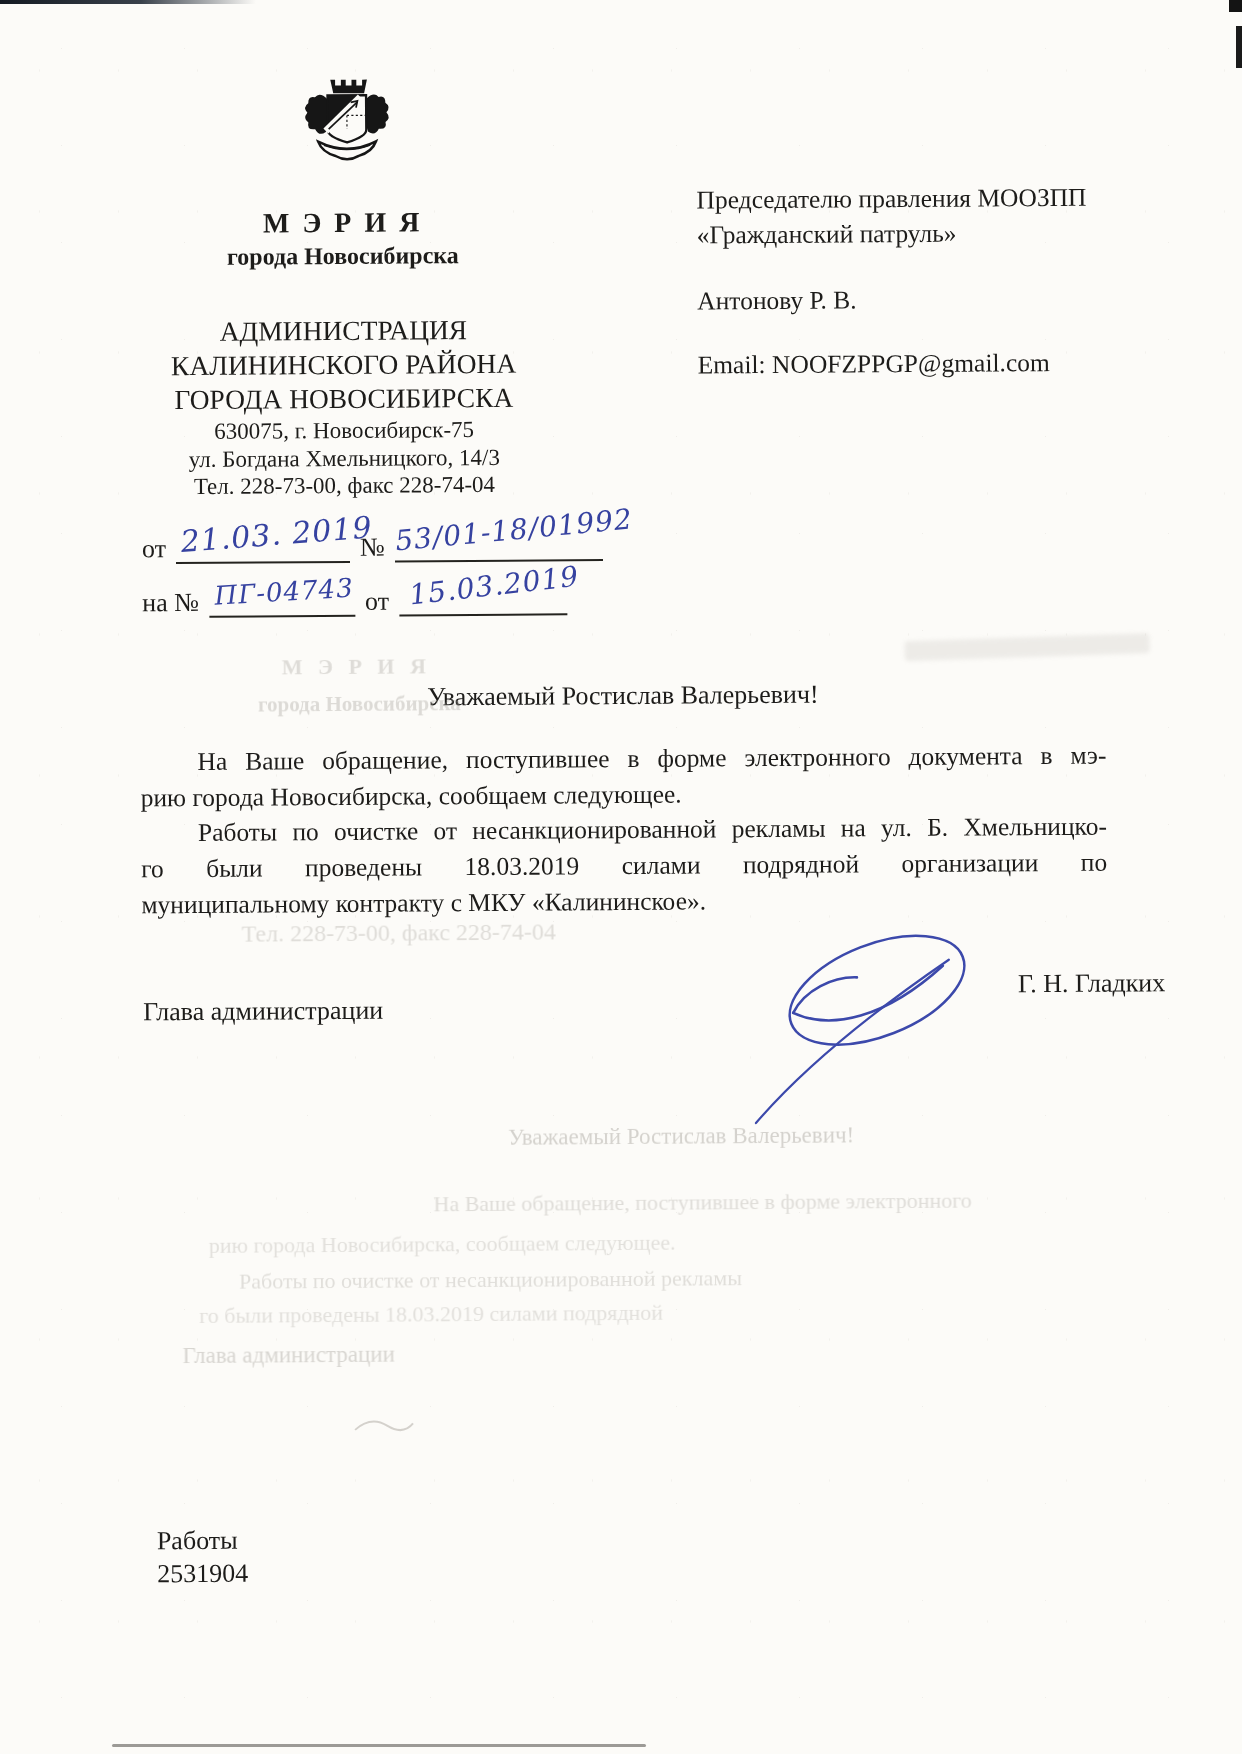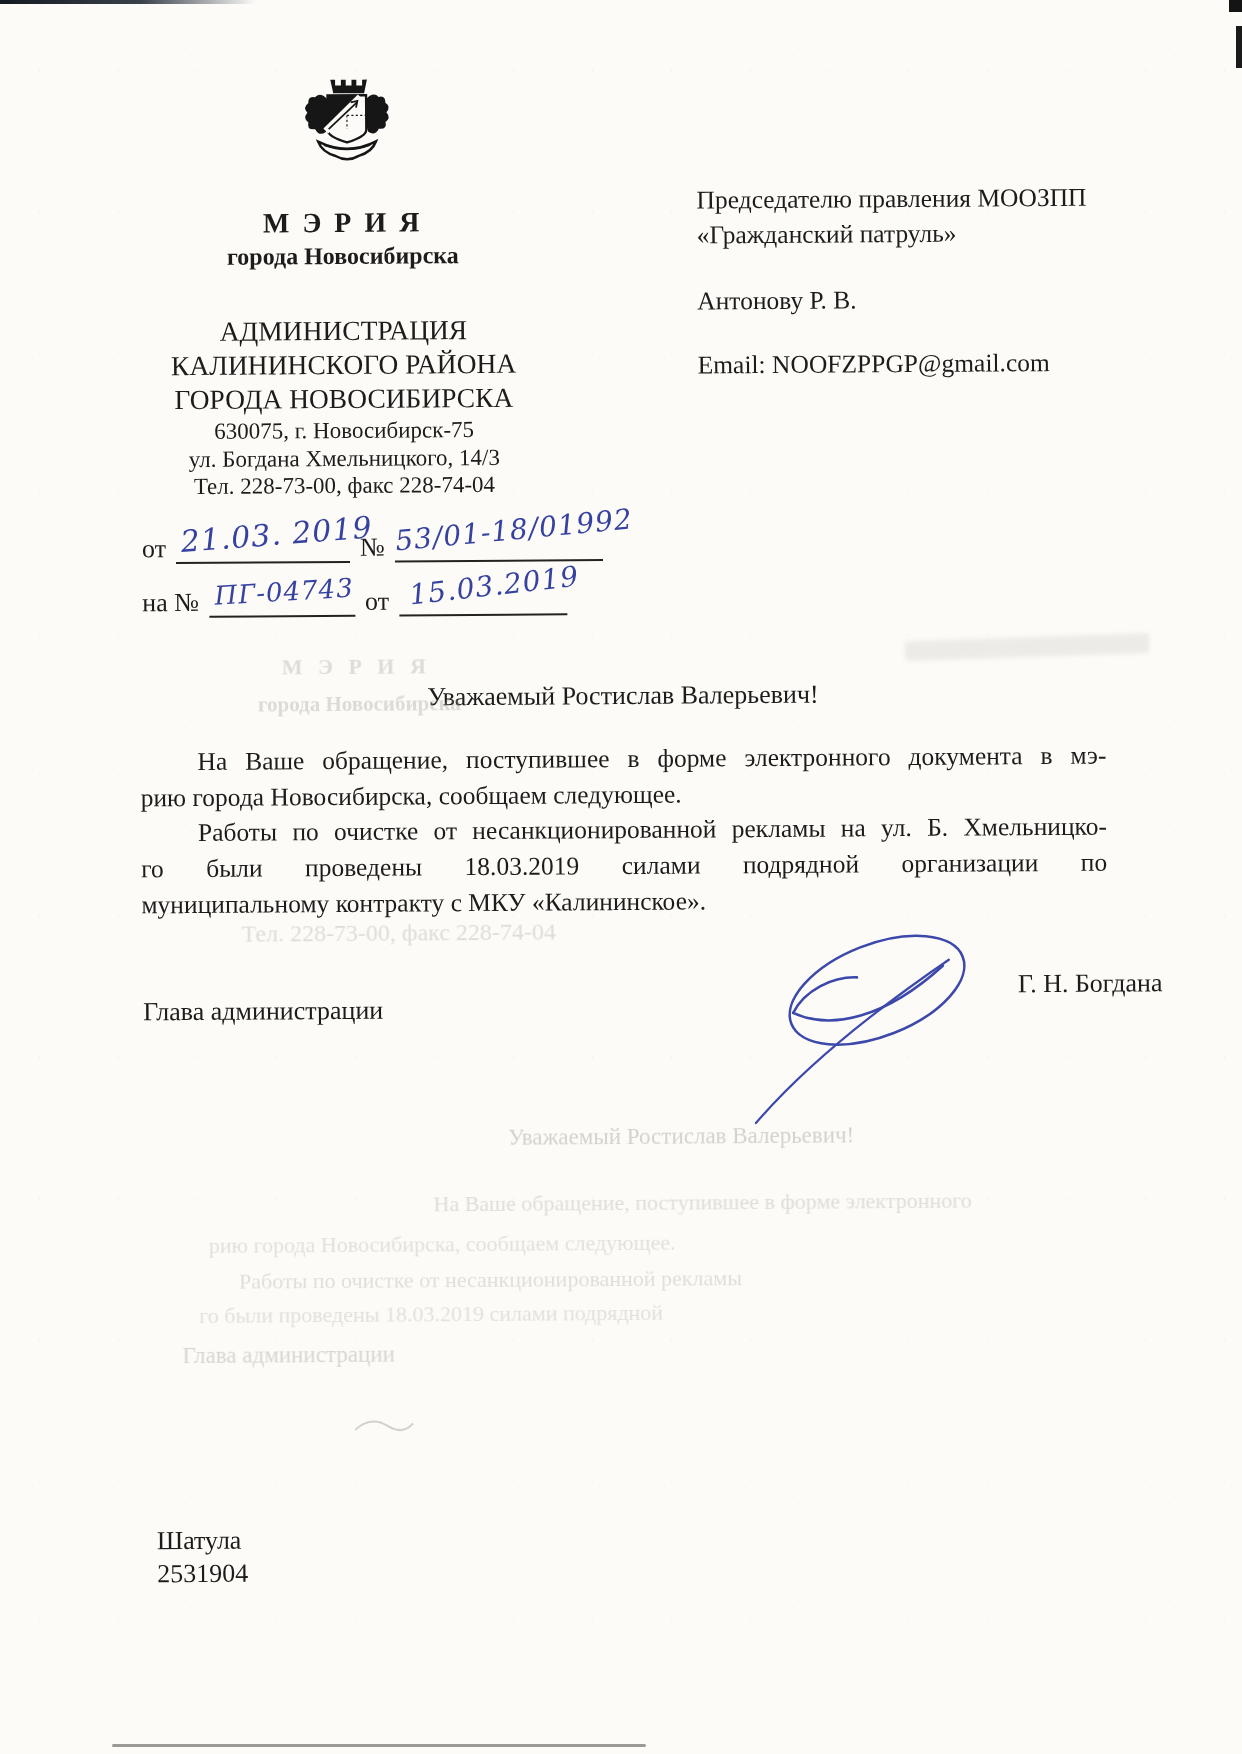--- a/index.html
+++ b/index.html
@@ -162,33 +162,33 @@
 
     <div class="sig-pos">Глава администрации</div>
     <svg class="sig-svg" viewBox="0 0 240 212" aria-hidden="true">
       <g fill="none" stroke="#3c49ab" stroke-width="2.6" stroke-linecap="round">
         <ellipse cx="142" cy="64" rx="92" ry="46" transform="rotate(-21 142 64)"></ellipse>
         <path d="M58 86 C96 104, 150 92, 208 40"></path>
         <path d="M58 86 C70 63, 98 50, 122 51"></path>
         <path d="M20 196 C60 150, 122 96, 214 34" stroke-width="2.2"></path>
       </g>
     </svg>
-    <div class="sig-name">Г. Н. Богдана</div>
+    <div class="sig-name">Г. Н. Гладких</div>
 
     <div class="smudge"></div>
     <div class="ghost g0">М Э Р И Я</div>
     <div class="ghost g1">города Новосибирска</div>
     <div class="ghost g2">Тел. 228-73-00, факс 228-74-04</div>
     <div class="ghost g3">Уважаемый Ростислав Валерьевич!</div>
     <div class="ghost g4">На Ваше обращение, поступившее в форме электронного</div>
     <div class="ghost g5">рию города Новосибирска, сообщаем следующее.</div>
     <div class="ghost g6">Работы по очистке от несанкционированной рекламы</div>
     <div class="ghost g7">го были проведены 18.03.2019 силами подрядной</div>
     <div class="ghost g8">Глава администрации</div>
     <svg class="scribble" viewBox="0 0 64 24" aria-hidden="true">
       <path d="M2 16 Q18 2 34 12 T 60 10" fill="none" stroke="#c7c4be" stroke-width="2"></path>
     </svg>
 
-    <div class="exec1">Шатула</div>
+    <div class="exec1">Работы</div>
     <div class="exec2">2531904</div>
 
   </div>
 </div>
 
 </body></html>

